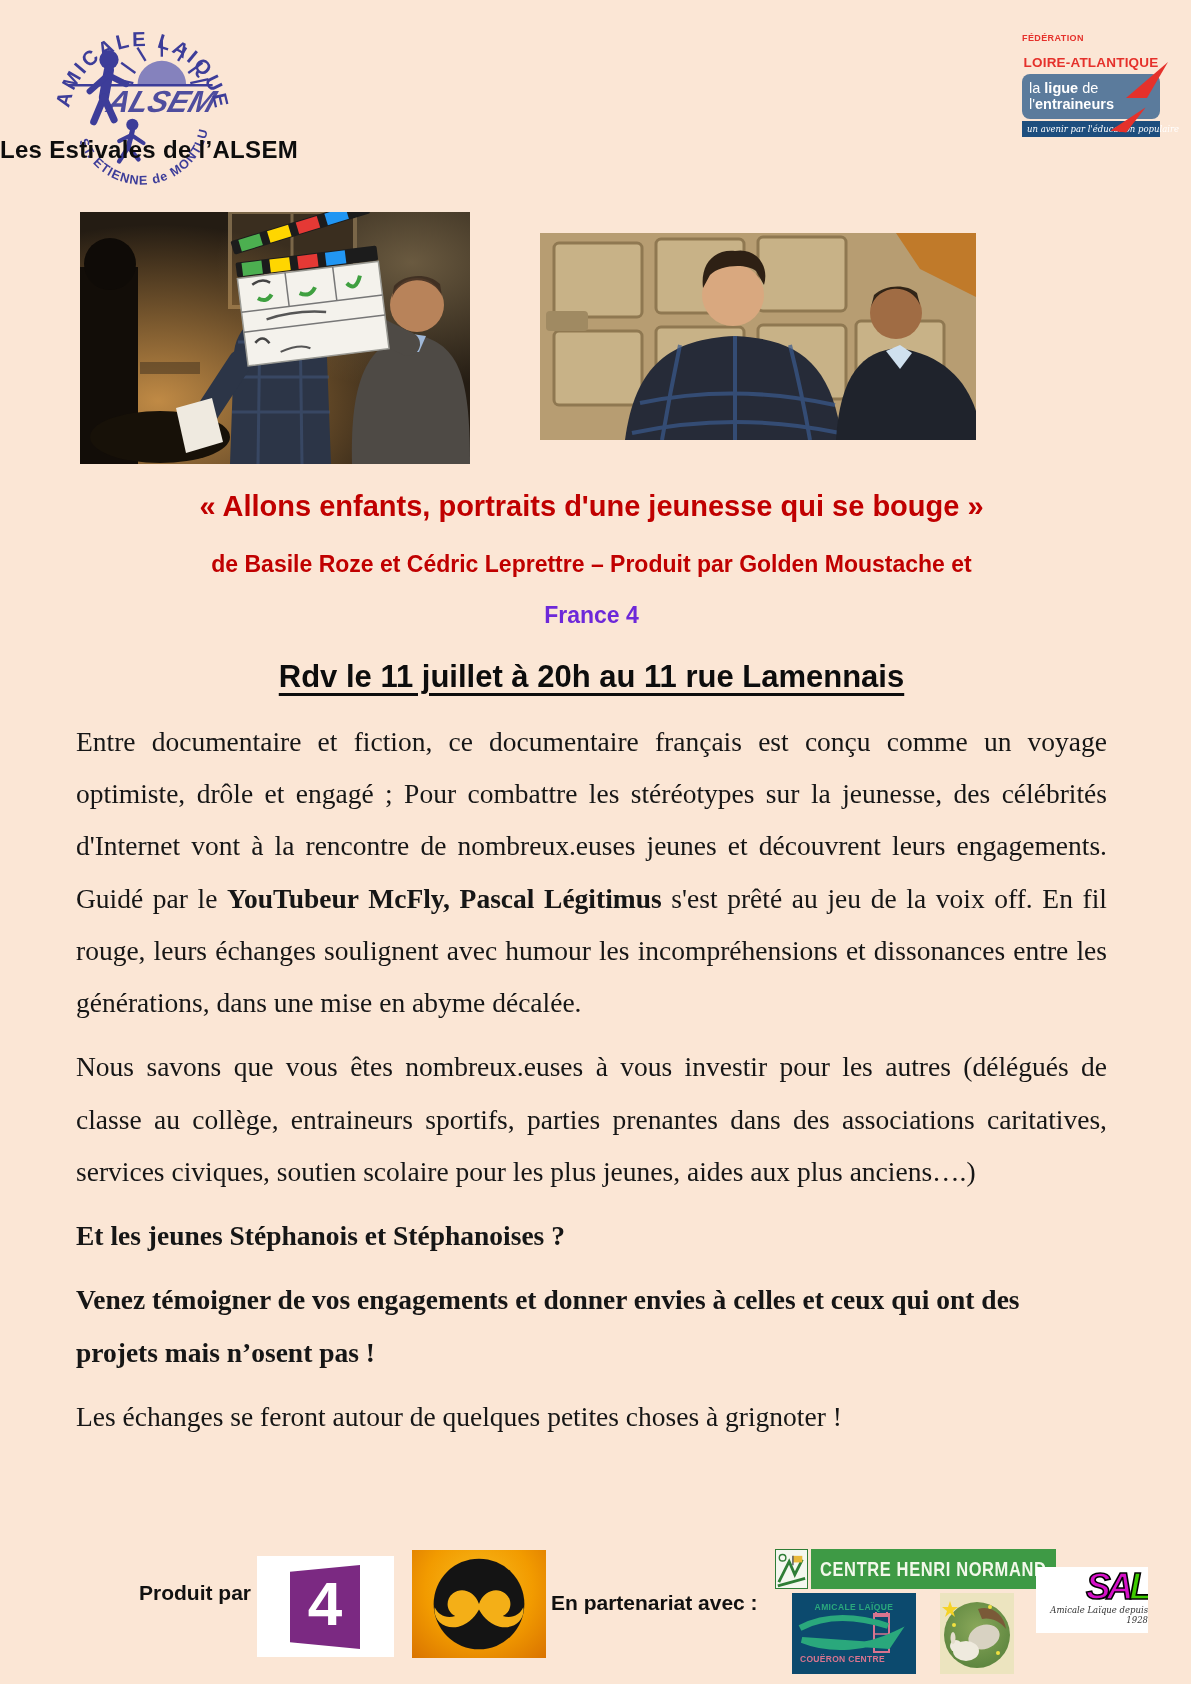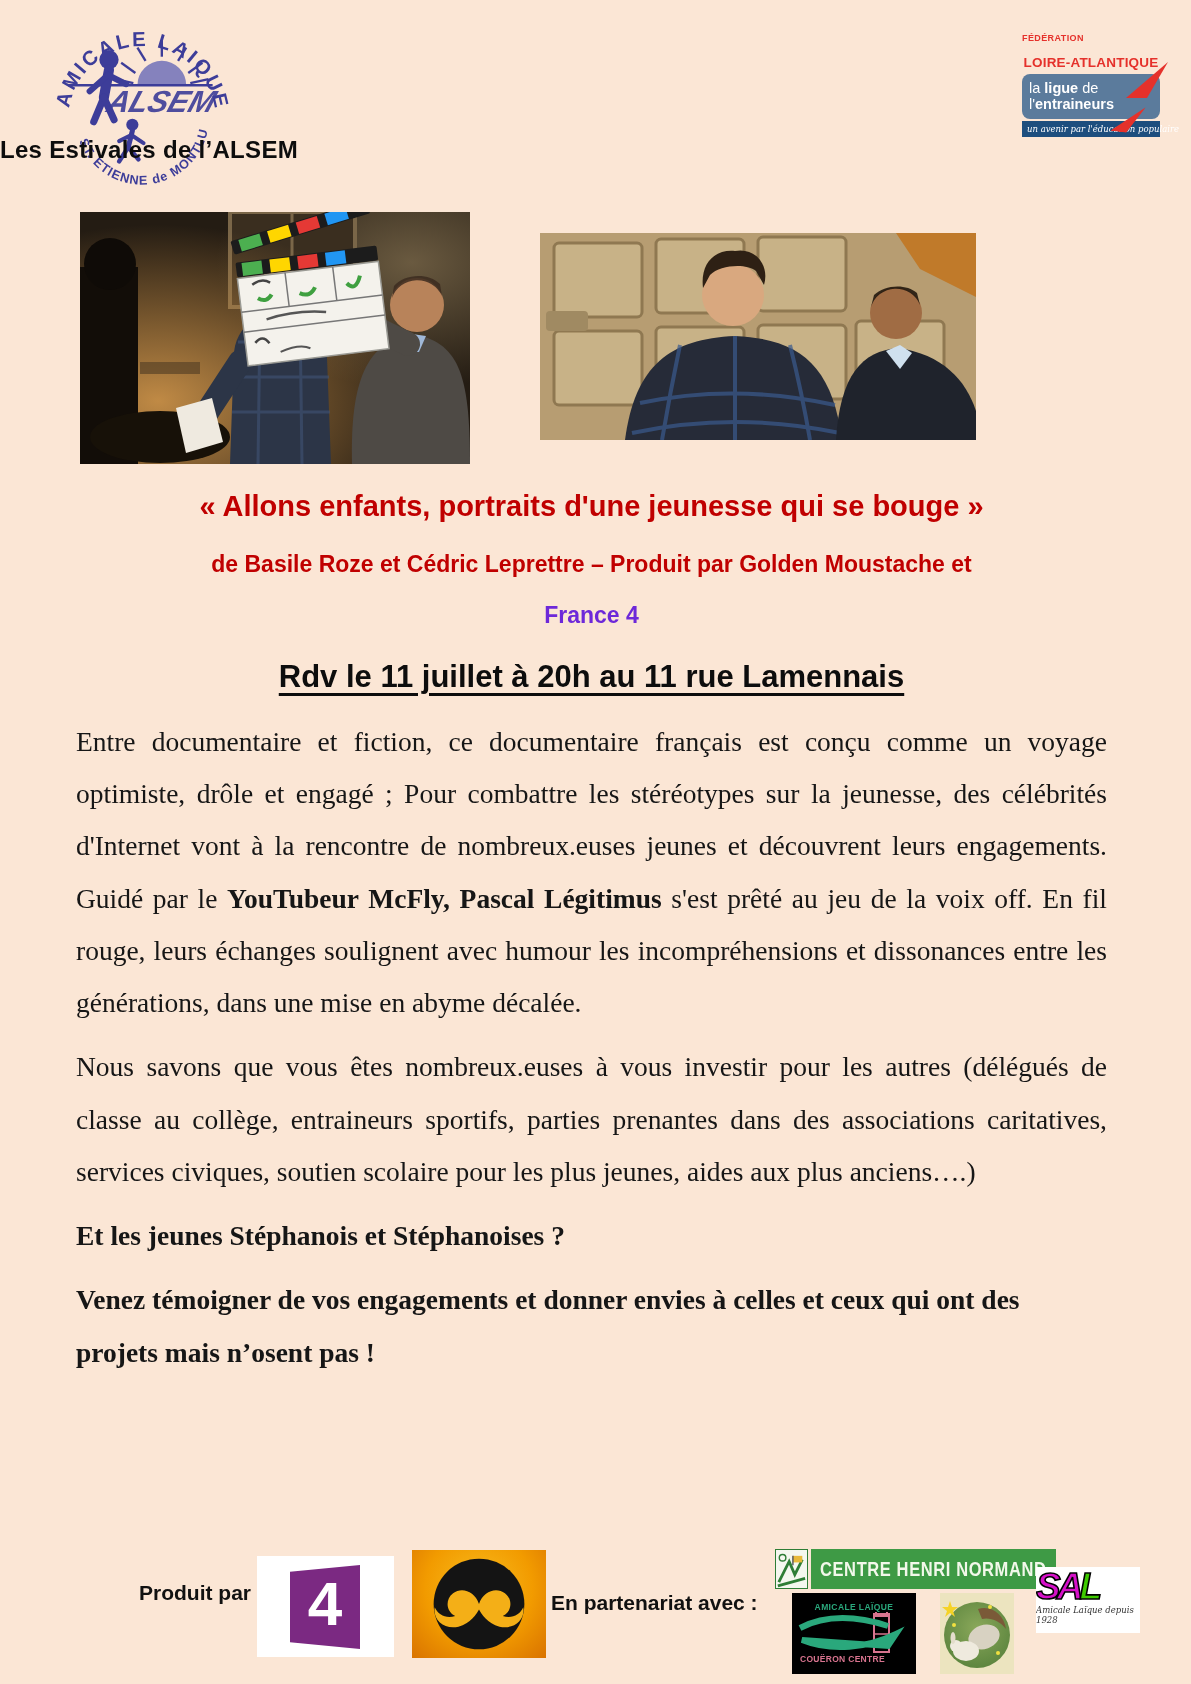--- a/index.html
+++ b/index.html
@@ -63,31 +63,31 @@
   .gm svg { display:block; width:100%; height:100%; }
 
   .chn { position:absolute; left:775px; top:1549px; height:40px; display:flex; gap:3px; }
   .chn-icon { width:33px; height:40px; background:#f4f7ef; border:1px solid #2e7d36; box-sizing:border-box; }
   .chn-icon svg { display:block; width:100%; height:100%; }
   .chn-banner { background:#3e9a45; color:#f2f8ea; display:flex; align-items:center;
                 padding:0 9px; font-weight:bold; font-size:16.5px; letter-spacing:.6px;
                 white-space:nowrap; transform-origin:left center; }
   .chn-banner span { display:inline-block; transform:scaleY(1.25); }
 
-  .coueron { position:absolute; left:792px; top:1593px; width:124px; height:81px; background:#000000;
+  .coueron { position:absolute; left:792px; top:1593px; width:124px; height:81px; background:#0c4a6e;
              text-align:center; overflow:hidden; }
   .cou-top { color:#2aa87c; font-size:8.5px; font-weight:bold; letter-spacing:.4px; margin-top:9px; }
   .cou-bot { color:#d9748f; font-size:8.5px; font-weight:bold; letter-spacing:.3px; text-align:left; margin-left:8px; }
   .coueron svg { display:block; width:100%; height:42px; }
 
   .nature { position:absolute; left:940px; top:1593px; width:74px; height:81px; background:#ece4bf; }
   .nature svg { display:block; width:100%; height:100%; }
 
-  .sal { position:absolute; left:1036px; top:1567px; width:104px; height:66px; background:#fff;
-         text-align:left; overflow:hidden; }
+  .sal { position:absolute; left:1036px; top:1567px; width:112px; height:66px; background:#fff;
+         text-align:right; overflow:hidden; }
   .sal-letters { font-size:37px; font-weight:bold; font-style:italic; line-height:1.05;
                  letter-spacing:-4px; margin-top:1px; }
   .sal-letters .s1 { color:#d511c8; -webkit-text-stroke:1.6px #000; }
   .sal-letters .s2 { color:#d511c8; -webkit-text-stroke:1.6px #000; }
   .sal-letters .s3 { color:#3ecb00; -webkit-text-stroke:1.6px #000; }
   .sal-sub { font-family:"DejaVu Serif", serif; font-style:italic; font-size:8.5px; color:#333; margin-top:-2px; }
 </style>
 </head>
 <body>
 
@@ -266,20 +266,21 @@
     <div class="rdv">Rdv le 11 juillet à 20h au 11 rue Lamennais</div>
 
     <div class="body-text p1"><span>Entre documentaire et fiction, ce documentaire français est conçu comme un voyage optimiste, drôle et engagé ; Pour combattre les stéréotypes sur la jeunesse, des célébrités d'Internet vont à la rencontre de nombreux.euses jeunes et découvrent leurs engagements.  Guidé par le </span><b>YouTubeur McFly, Pascal Légitimus</b><span> s'est prêté au jeu de la voix off. En fil rouge, leurs échanges soulignent avec humour les incompréhensions et dissonances entre les générations, dans une mise en abyme décalée.</span></div>
 
     <div class="body-text blk">Nous savons que vous êtes nombreux.euses à vous investir pour les autres (délégués de classe au collège, entraineurs sportifs, parties prenantes dans des associations caritatives, services civiques, soutien scolaire pour les plus jeunes, aides aux plus anciens….)</div>
 
     <div class="body-text bh blk">Et les jeunes Stéphanois et Stéphanoises ?</div>
 
     <div class="body-text bh blk">Venez témoigner de vos engagements et donner envies à celles et ceux qui ont des projets mais n’osent pas !</div>
 
+    <div class="body-text blk">Les échanges se feront autour de quelques petites choses à grignoter !</div>
   </div>
 
   <div class="produced-label">Produit par</div>
 
   <div class="france4">
     <div class="f4-shape"></div>
     <div class="f4-digit">4</div>
   </div>
 
   <div class="gm">

